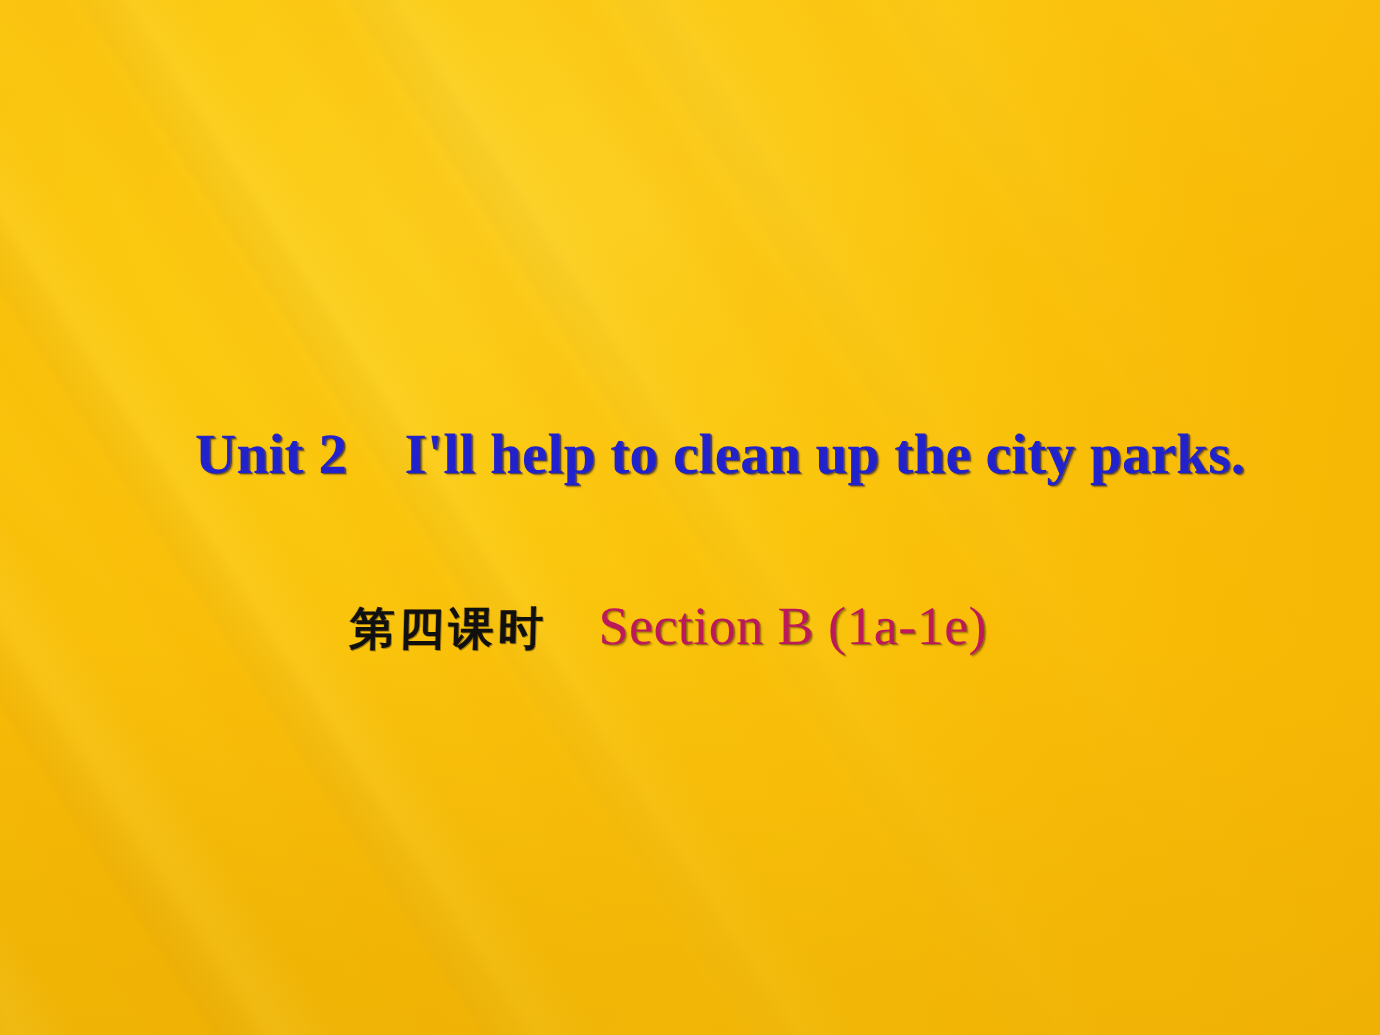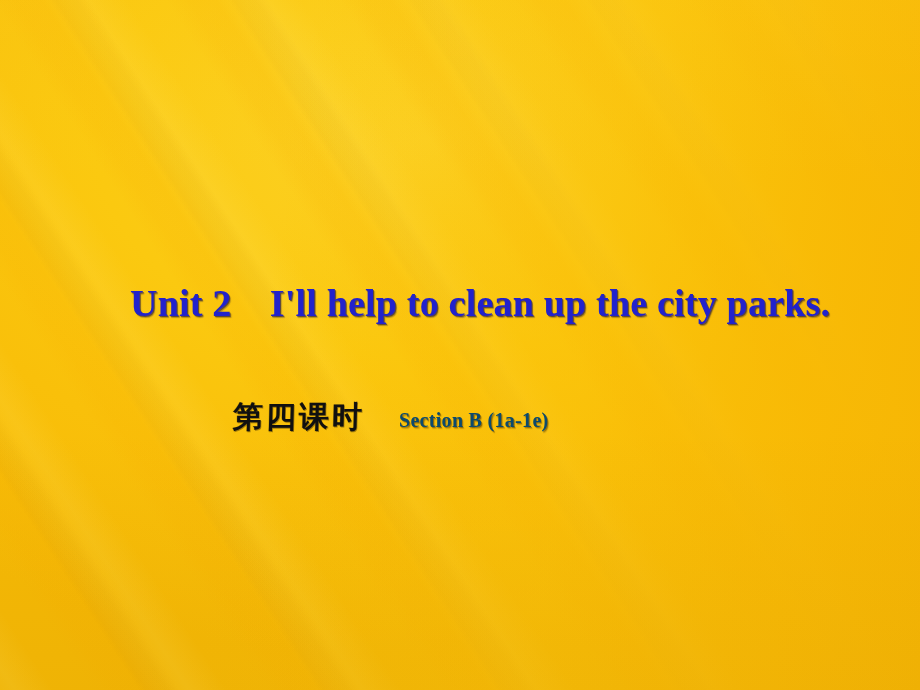--- a/index.html
+++ b/index.html
@@ -142,25 +142,25 @@
     transform: skewX(-1.5deg);
   }
 
   .subtitle-gap {
     display: inline-block;
     width: 34px;
   }
 
   .subtitle-en {
     font-family: "Liberation Serif", "DejaVu Serif", serif;
-    font-weight: bold;
-    font-size: 20px;
+    font-weight: normal;
+    font-size: 36px;
     line-height: 38px;
     letter-spacing: 0.3px;
-    color: #0c4a6e;
+    color: #be185d;
     text-shadow:
       0.9px 0.9px 0 rgba(70,45,0,0.40),
       1.5px 1.5px 1px rgba(40,25,0,0.22);
   }
 </style>
 </head>
 <body>
 
 <div class="slide">
 

